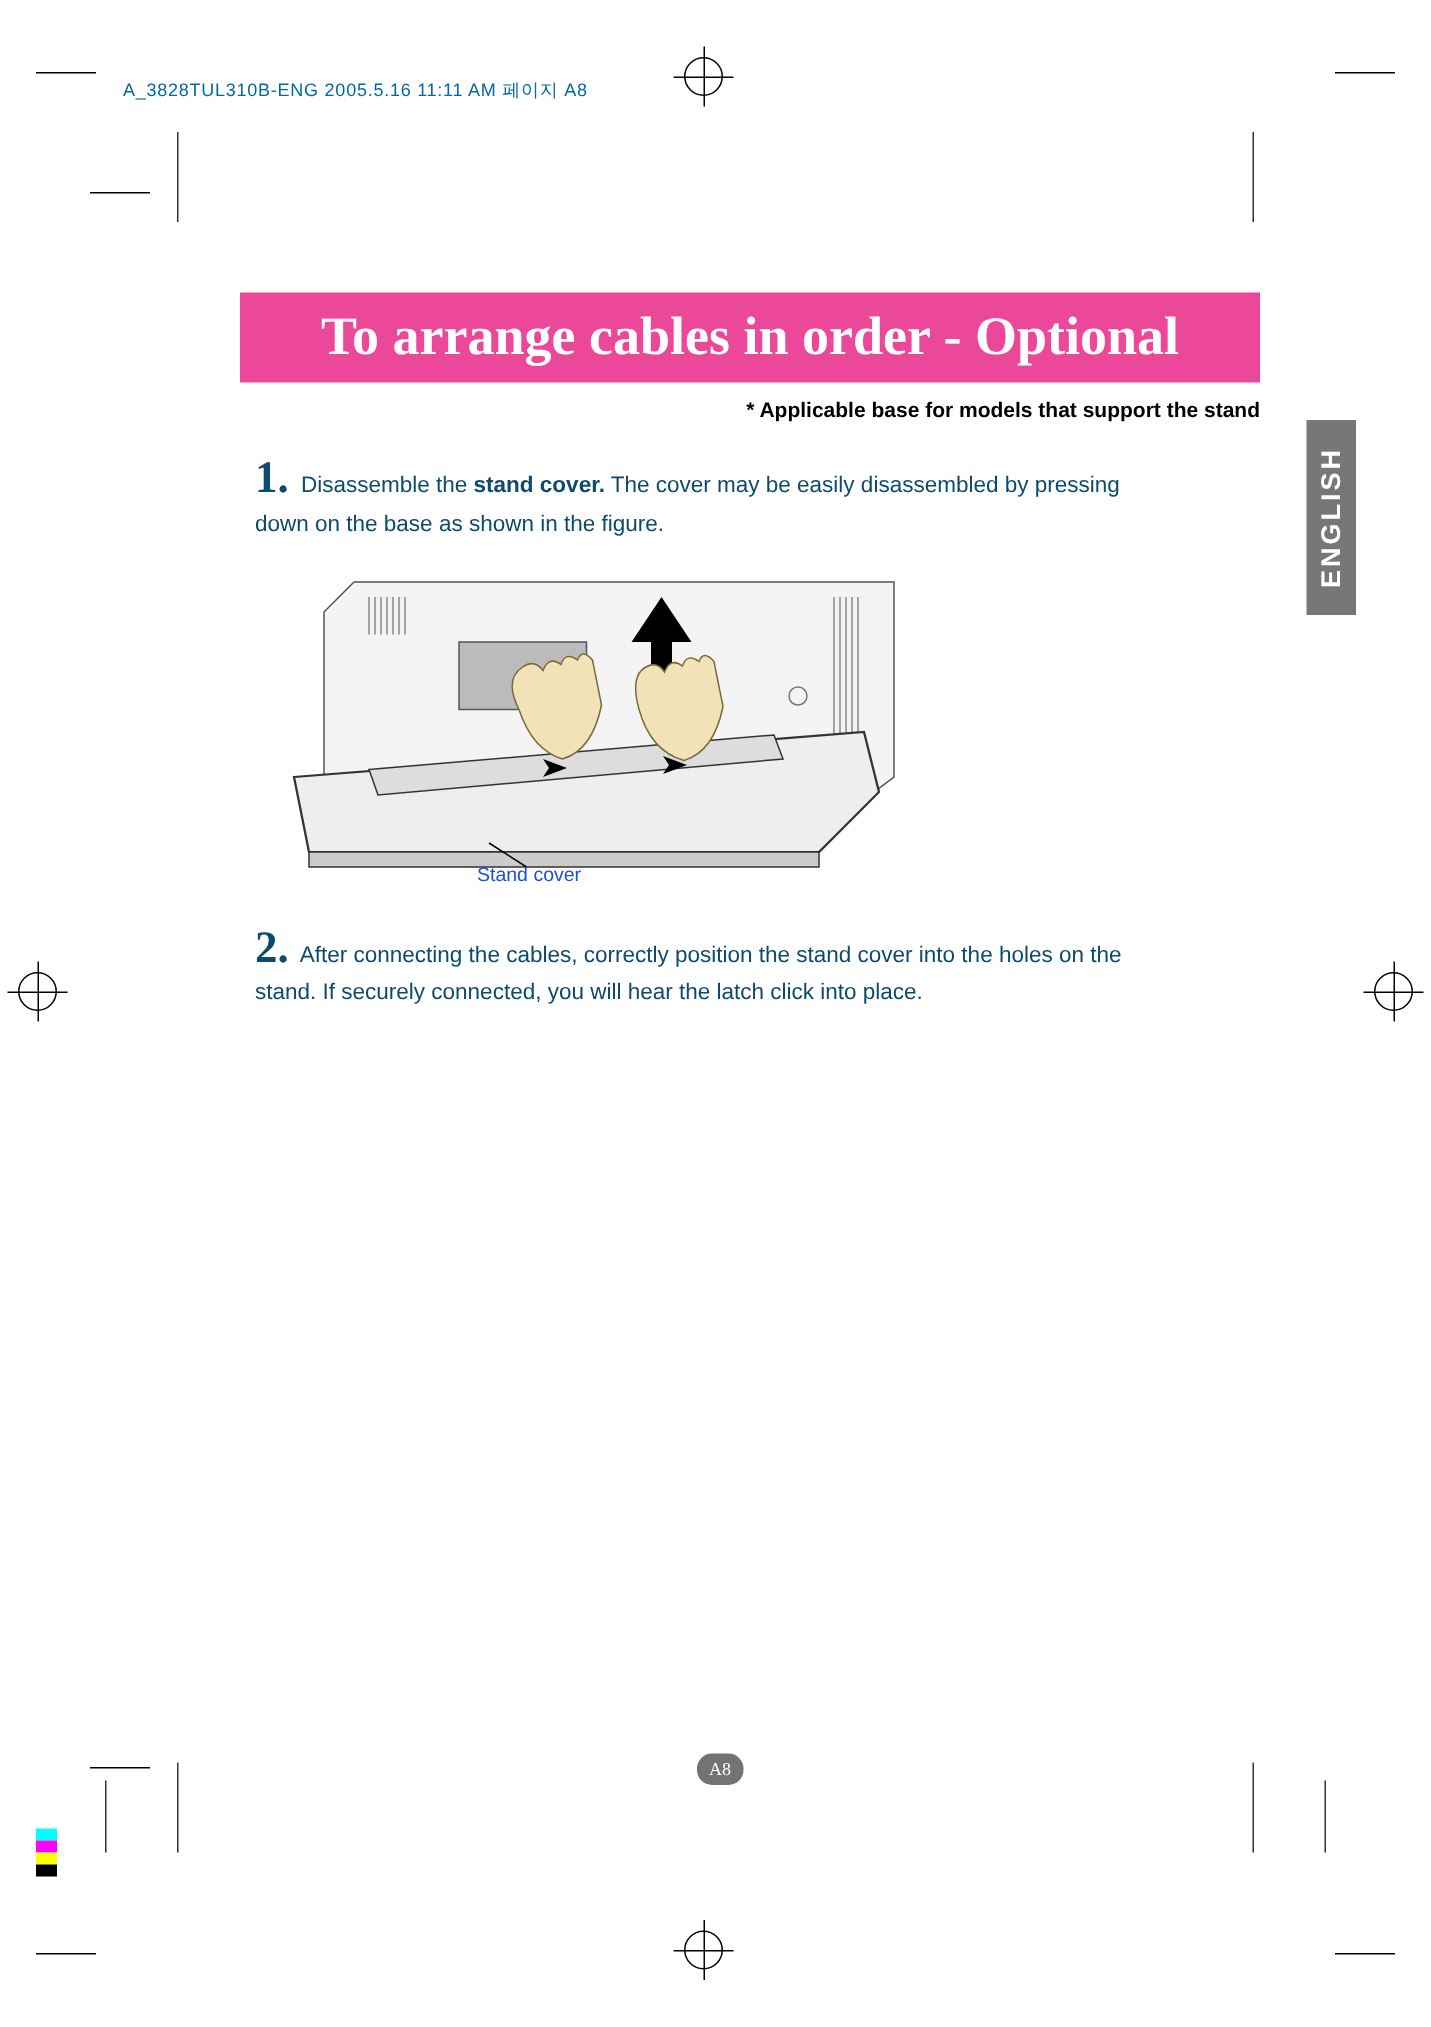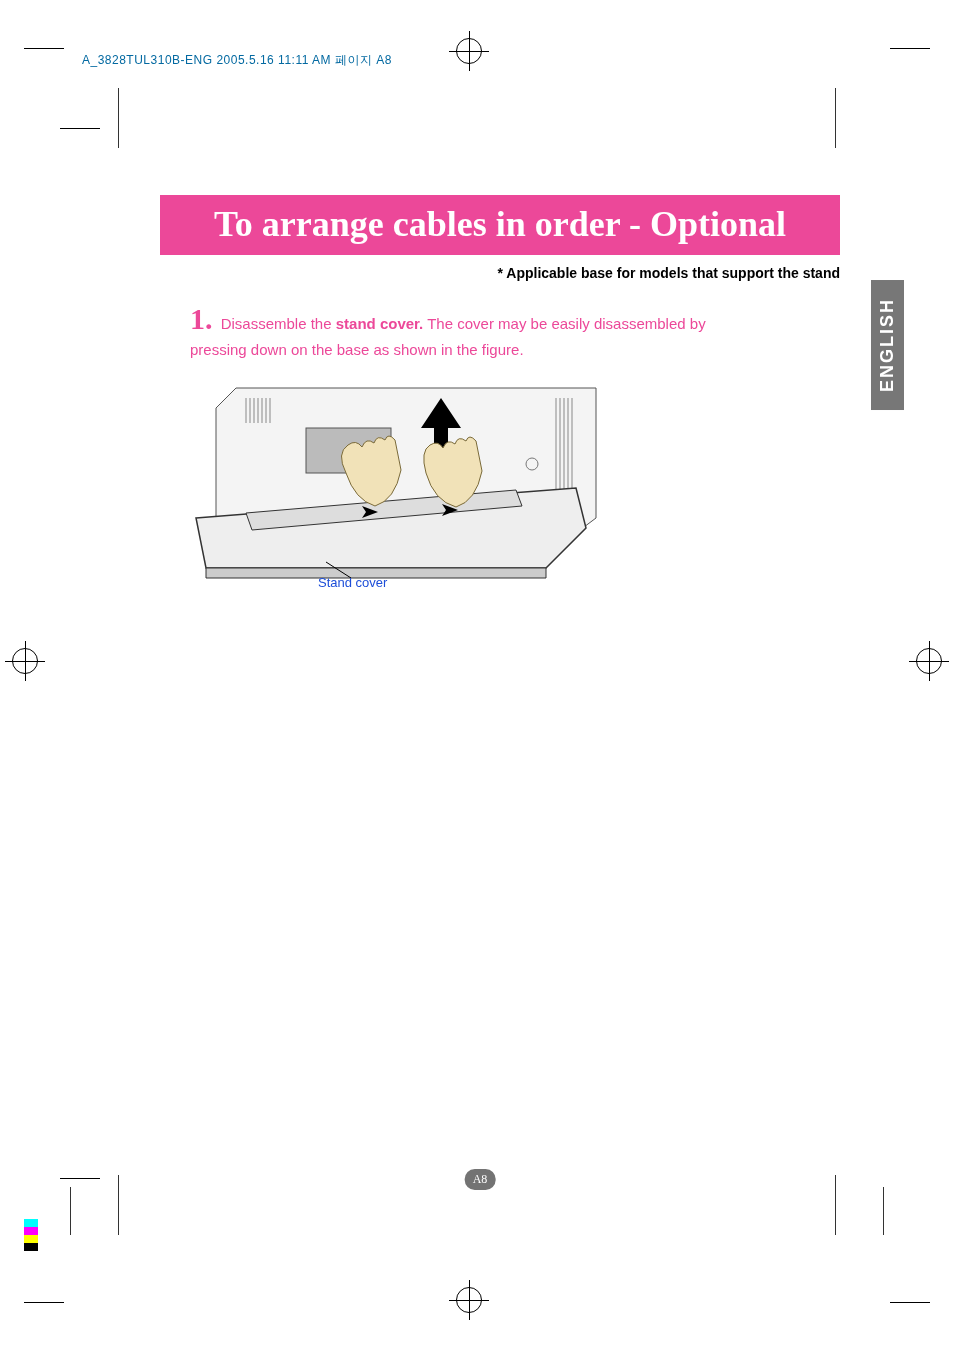--- a/index.html
+++ b/index.html
@@ -51,24 +51,24 @@
     margin-right: 0;
   }
   .note {
     font-weight: bold;
     font-size: 14px;
     text-align: right;
     margin: 10px 0 18px;
     margin-left: 40px;
   }
   .step {
-    margin-left: 70px;
+    margin-left: 50px;
     margin-right: 80px;
     font-size: 15px;
-    color: #ec4899;
+    color: #0c4a6e;
     line-height: 1.35;
   }
   .step-num {
     font-family: "Times New Roman", serif;
     font-size: 30px;
     font-weight: bold;
     margin-right: 4px;
   }
   .bold { font-weight: bold; }
   .lang-tab {
@@ -199,17 +199,21 @@
         <polygon points="256,126 272,132 256,138 260,132"></polygon>
       </g>
 
       <circle cx="346" cy="86" r="6" fill="none" stroke="#777"></circle>
 
       <line x1="140" y1="184" x2="165" y2="200" stroke="#000"></line>
     </svg>
     <div class="fig-caption">Stand cover</div>
   </div>
 
+  <div class="step" style="margin-top:24px;">
+    <span class="step-num">2.</span>
+    <span>After connecting the cables, correctly position the stand cover into the holes on the stand. If securely connected, you will hear the latch click into place.</span>
+  </div>
 
   <div class="lang-tab">ENGLISH</div>
 
   <div class="page-num">A8</div>
 </div>
 
 </body></html>

